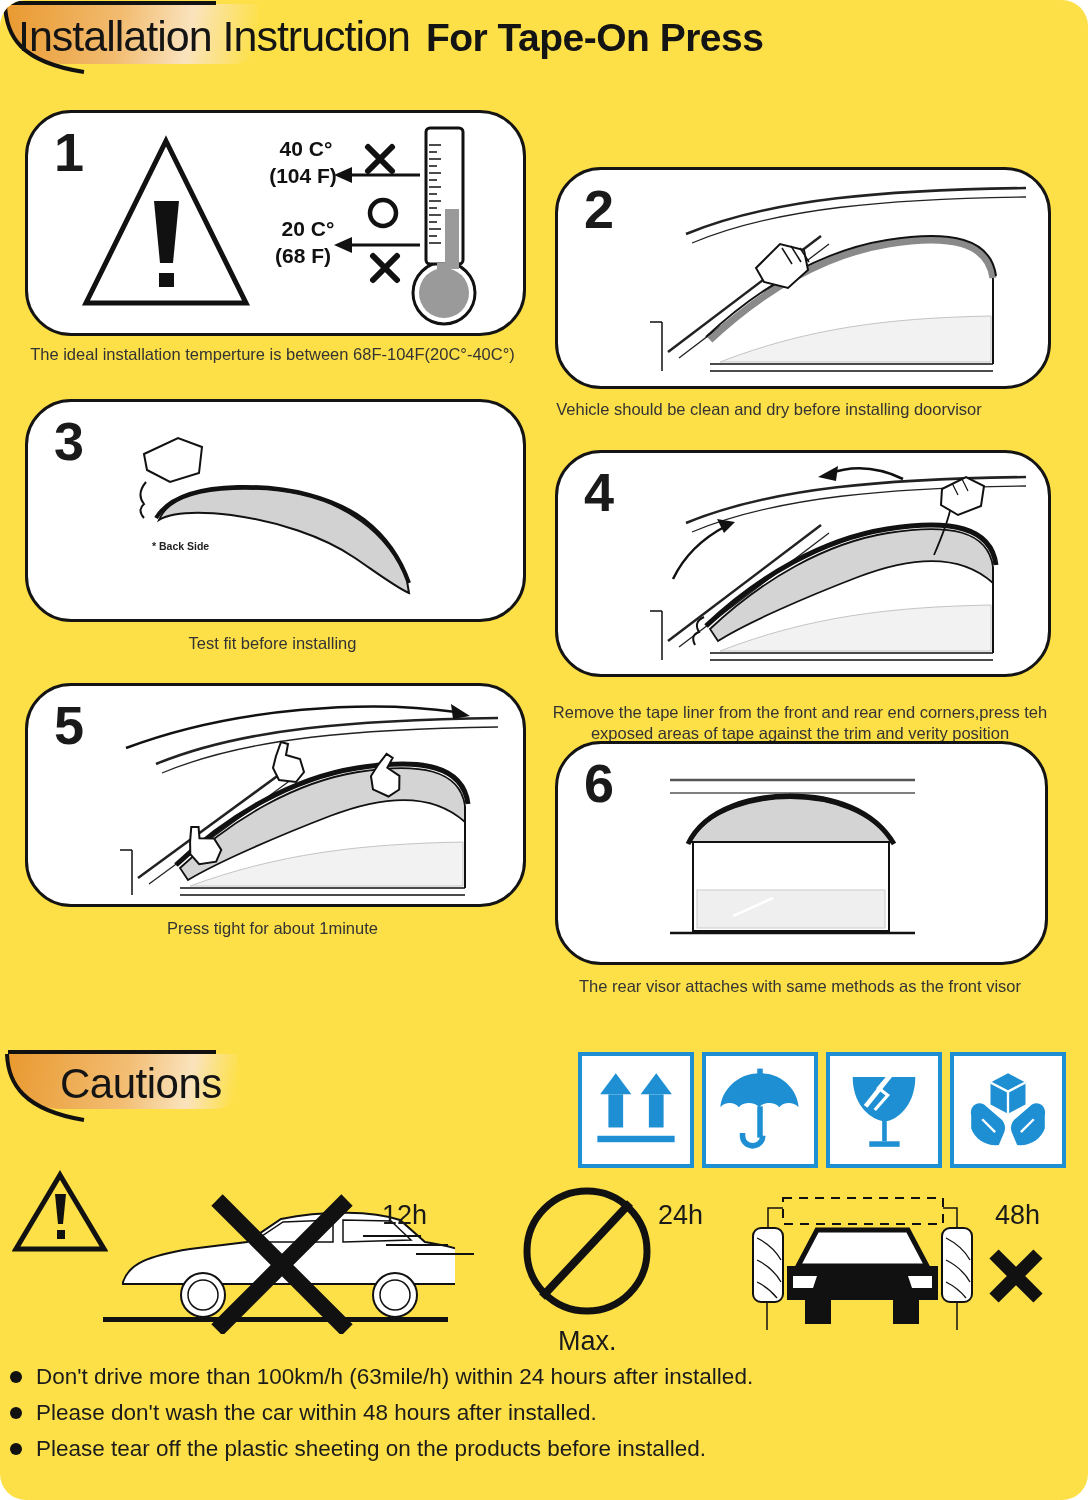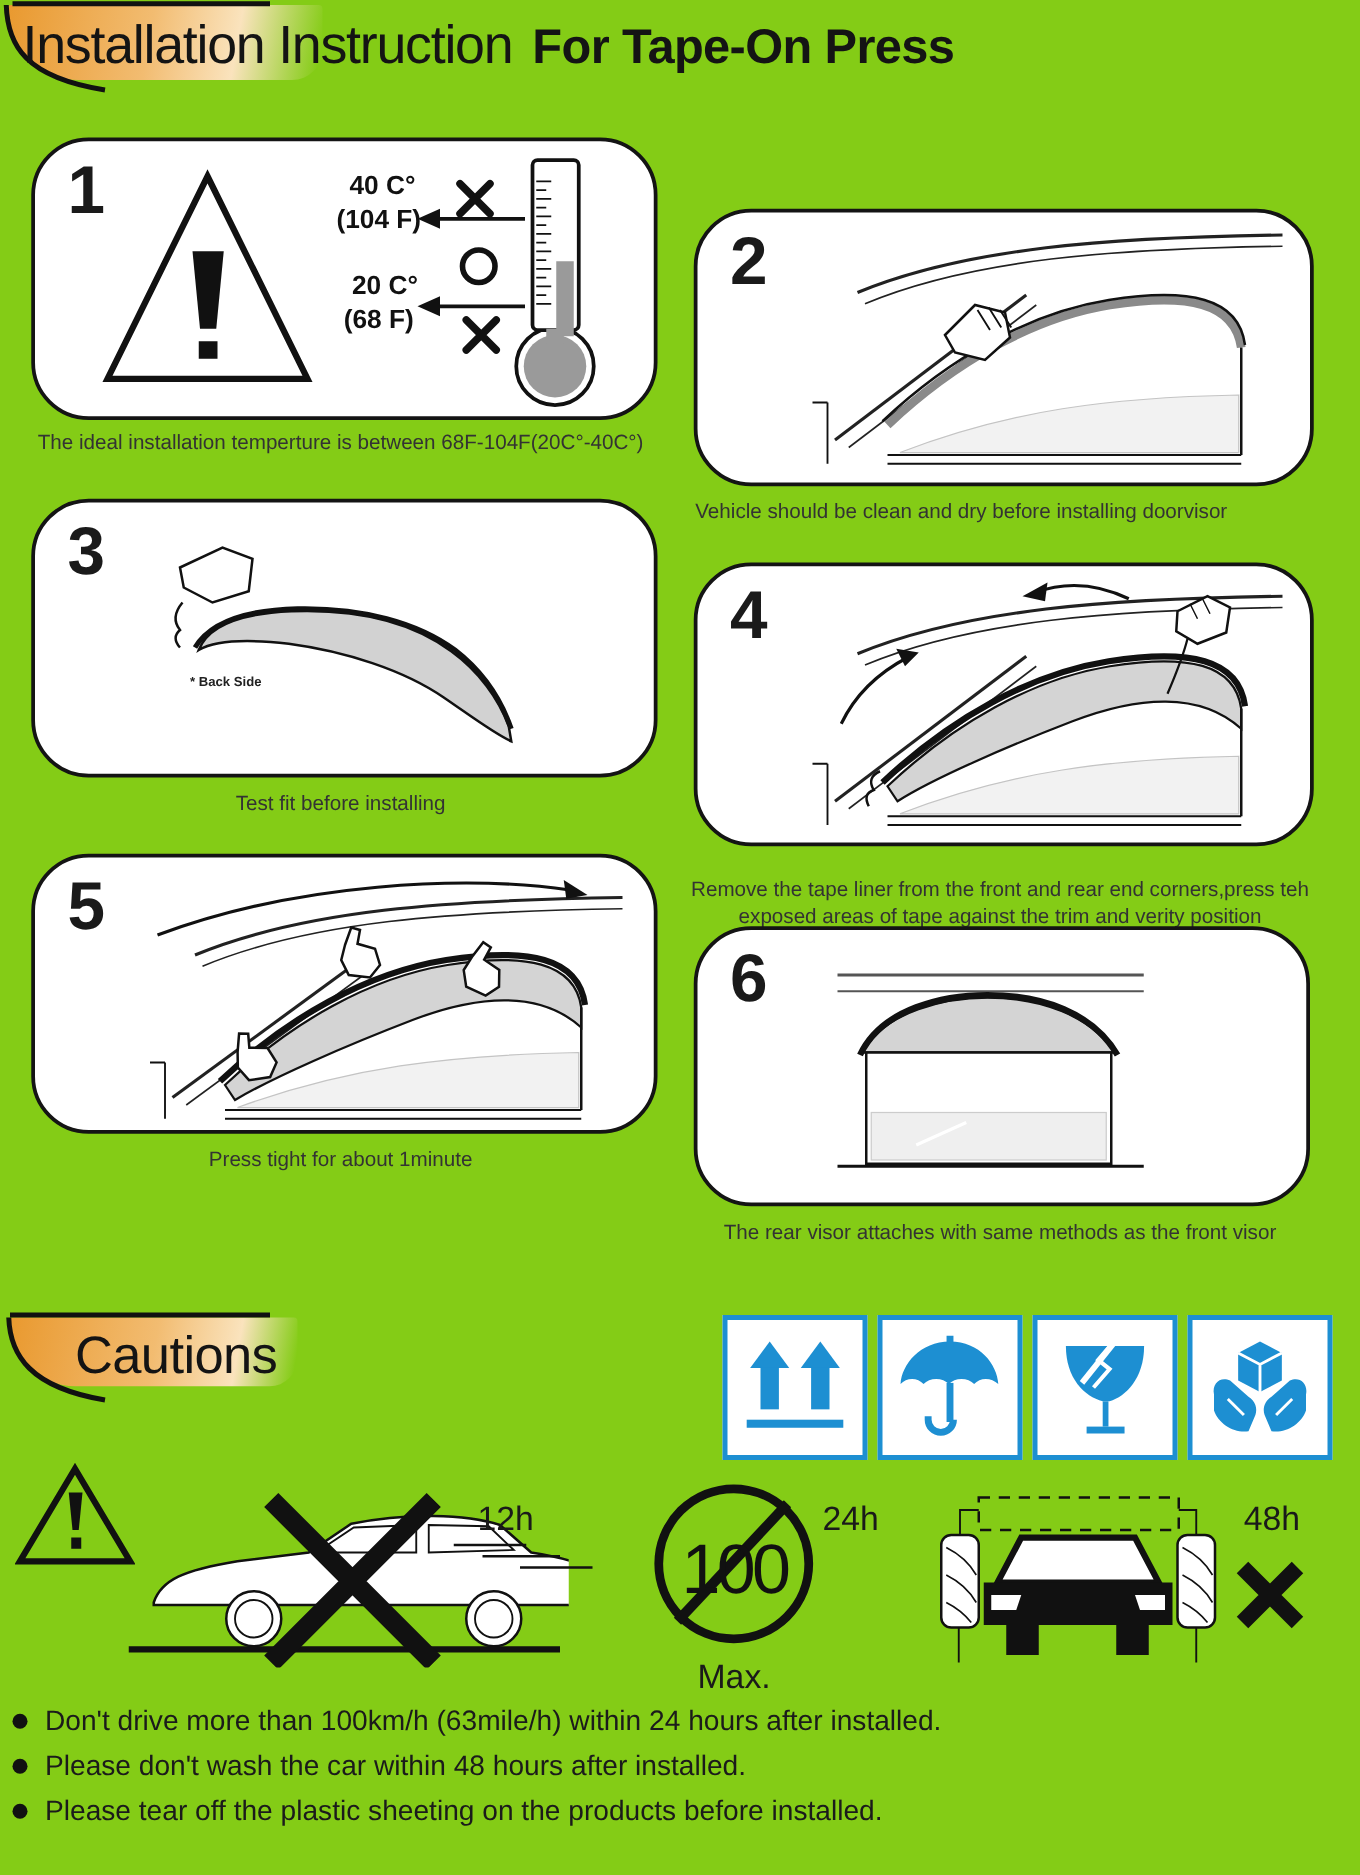--- a/index.html
+++ b/index.html
@@ -1,17 +1,17 @@
 <!DOCTYPE html>
 <html><head>
 <meta charset="utf-8">
 <style>
   html,body{margin:0;padding:0;background:#fff;}
-  .page{position:relative;width:1088px;height:1500px;background:#84cc16;overflow:hidden;
-        font-family:"Liberation Sans",sans-serif;color:#111;}
+  .page{position:relative;width:1088px;height:1500px;background:#fde047;overflow:hidden;
+        font-family:"Liberation Sans",sans-serif;color:#111;border-radius:26px;}
   
   .swoosh-line{position:absolute;background:#111;height:4px;}
   .swoosh-blob{position:absolute;border-radius:4px 4px 30px 70px;}
   .title-row{position:absolute;display:flex;align-items:baseline;gap:16px;white-space:nowrap;}
   .title-main{font-size:43px;font-weight:400;letter-spacing:-1px;color:#141414;}
   .title-bold{font-size:39px;font-weight:700;letter-spacing:-0.5px;color:#141414;}
   .cautions-text{position:absolute;font-size:42px;font-weight:400;letter-spacing:-0.5px;color:#141414;margin-left:24px;}
   
   .panel{position:absolute;border:3px solid #141414;border-radius:46px;background:#fff;}
   .step-num{position:absolute;left:26px;top:8px;font-size:54px;font-weight:700;color:#1a1a1a;}
@@ -252,21 +252,20 @@
   </svg>
   <div class="time-label" style="left:382px;top:1200px;">12h</div>
   <svg class="fig" style="left:358px;top:1230px;" width="125" height="32" viewBox="0 0 125 32">
     <path d="M5,6 h58 M28,15 h62 M58,24 h58" stroke="#111" stroke-width="2"></path>
   </svg>
 
   <svg class="fig" style="left:520px;top:1183px;" width="136" height="138" viewBox="0 0 136 138">
     <circle cx="67" cy="68" r="60" fill="none" stroke="#111" stroke-width="7"></circle>
     <path d="M110,20 L22,114" stroke="#111" stroke-width="8"></path>
   </svg>
-  <div class="speed-num" style="left:524px;top:1222px;width:127px;">100</div>
   <div class="time-label" style="left:658px;top:1200px;">24h</div>
   <div class="time-label" style="left:558px;top:1326px;">Max.</div>
 
   <svg class="fig" style="left:745px;top:1192px;" width="235" height="140" viewBox="0 0 235 140">
     <rect x="38" y="6" width="160" height="26" fill="none" stroke="#111" stroke-width="2" stroke-dasharray="9,7"></rect>
     <path d="M23,36 V16 H38 M212,36 V16 H198" stroke="#111" stroke-width="1.5" fill="none"></path>
     <rect x="8" y="36" width="30" height="74" rx="8" fill="#fff" stroke="#111" stroke-width="2"></rect>
     <path d="M12,46 q16,8 24,22 M12,68 q16,8 24,22 M12,90 q12,6 20,16" stroke="#111" stroke-width="1.3" fill="none"></path>
     <rect x="197" y="36" width="30" height="74" rx="8" fill="#fff" stroke="#111" stroke-width="2"></rect>
     <path d="M201,46 q16,8 24,22 M201,68 q16,8 24,22 M201,90 q12,6 20,16" stroke="#111" stroke-width="1.3" fill="none"></path>

